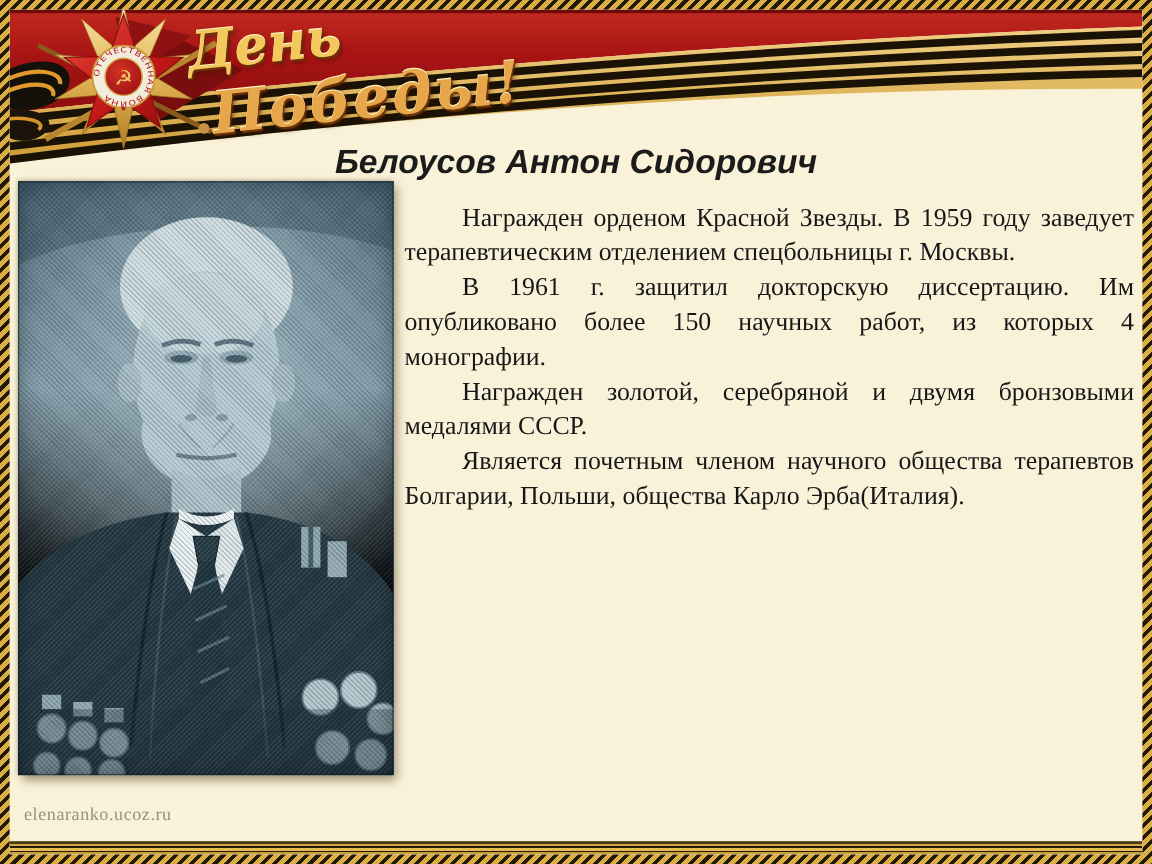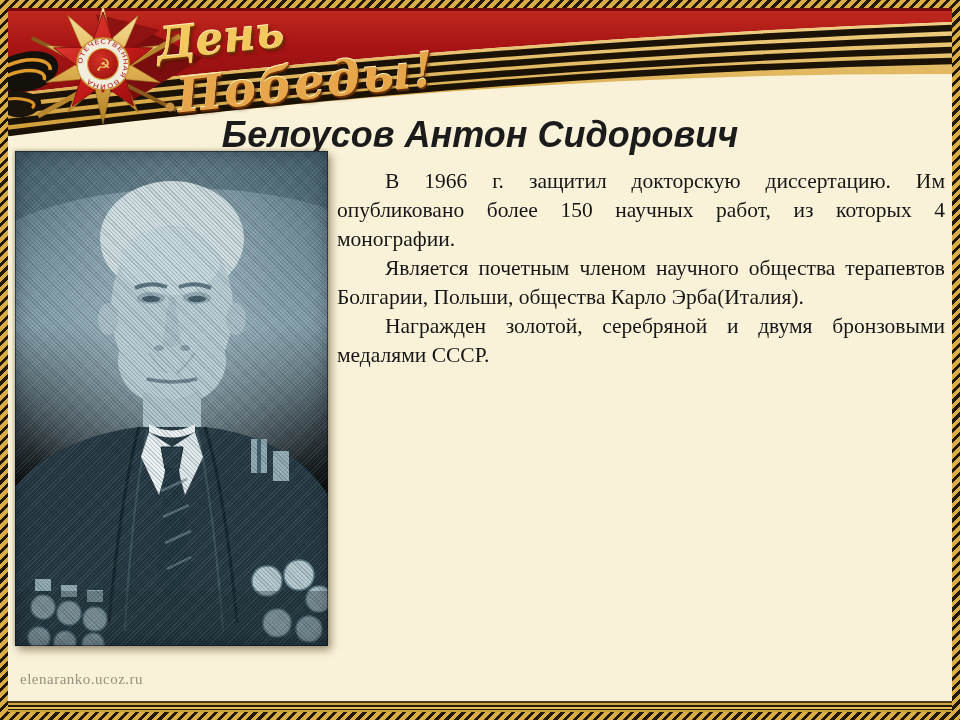--- a/index.html
+++ b/index.html
@@ -18,21 +18,21 @@
   .script1{left:148px;top:4px;font-size:44px;transform:rotate(-6deg);}
   .script2{left:168px;top:46px;font-size:48px;transform:rotate(-6deg);color:#e8a64a;letter-spacing:2px;}
   .years{position:absolute;left:284px;top:8px;font-family:"DejaVu Serif",serif;
          font-style:italic;font-weight:bold;font-size:35px;color:#f6c84f;letter-spacing:1px;
          text-shadow:-1px -1px 0 #fff2c0,1px 1px 0 #7a3608,2px 2px 0 #5c2605,3px 3px 5px rgba(0,0,0,.45);
          white-space:nowrap;}
 
   
   .title{position:absolute;left:0;top:110px;width:944px;text-align:center;
          font-family:"Liberation Sans",sans-serif;font-weight:bold;font-style:italic;
-         font-size:36px;line-height:34px;color:#1b1b1b;}
+         font-size:28px;line-height:34px;color:#1b1b1b;}
 
   
   .photo{position:absolute;left:7px;top:143px;width:313px;height:495px;
          box-shadow:3px 4px 8px rgba(70,50,20,.5),-1px -1px 3px rgba(70,50,20,.25);
          background:#5d7a88;}
   .photo svg{display:block;}
   .halftone{position:absolute;inset:0;pointer-events:none;
          background-image:
            repeating-linear-gradient(45deg,rgba(12,30,40,.20) 0 1px,transparent 1px 3px),
            repeating-linear-gradient(-45deg,rgba(235,245,248,.10) 0 1px,transparent 1px 3px);
@@ -220,21 +220,22 @@
           <circle cx="304" cy="448" r="13" fill="#a6bcc4" stroke="#5f7d89" stroke-width="1.5"></circle>
           <circle cx="262" cy="472" r="14" fill="#a6bcc4" stroke="#5f7d89" stroke-width="1.5"></circle>
           <circle cx="294" cy="478" r="13" fill="#9db4bd" stroke="#5f7d89" stroke-width="1.5"></circle>
         </g>
         <rect y="440" width="313" height="55" fill="#1c2b32" opacity=".35"></rect>
       </svg>
       <div class="halftone"></div>
     </div>
 
     <div class="bio">
-      <p>В 1966 г. защитил докторскую диссертацию. Им опубликовано более 150 научных работ, из которых 4 монографии.</p>
+      <p>Награжден орденом Красной Звезды. В 1959 году заведует терапевтическим отделением спецбольницы г. Москвы.</p>
+      <p>В 1961 г. защитил докторскую диссертацию. Им опубликовано более 150 научных работ, из которых 4 монографии.</p>
+      <p>Награжден золотой, серебряной и двумя бронзовыми медалями СССР.</p>
       <p>Является почетным членом научного общества терапевтов Болгарии, Польши, общества Карло Эрба(Италия).</p>
-      <p>Награжден золотой, серебряной и двумя бронзовыми медалями СССР.</p>
     </div>
 
     <div class="watermark">elenaranko.ucoz.ru</div>
     <div class="bottom-lines"></div>
   </div>
 </div>
 
 </body></html>

